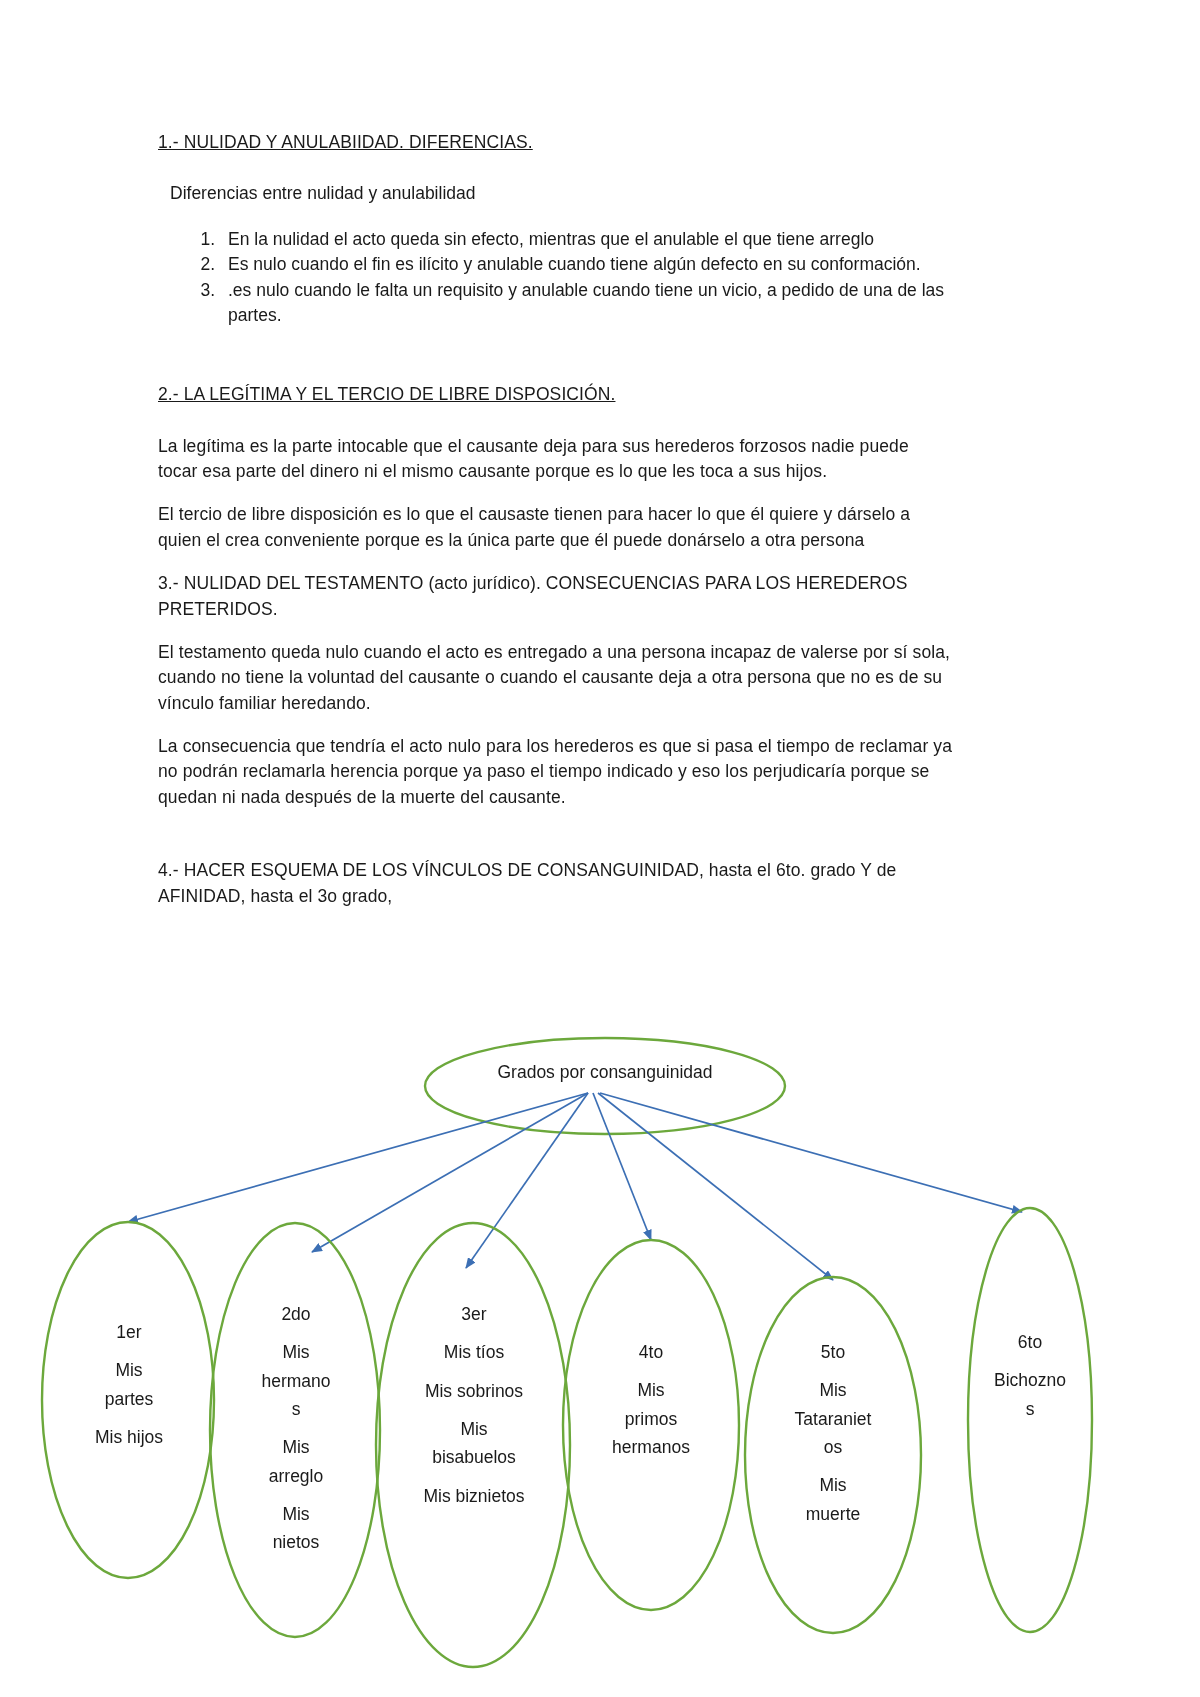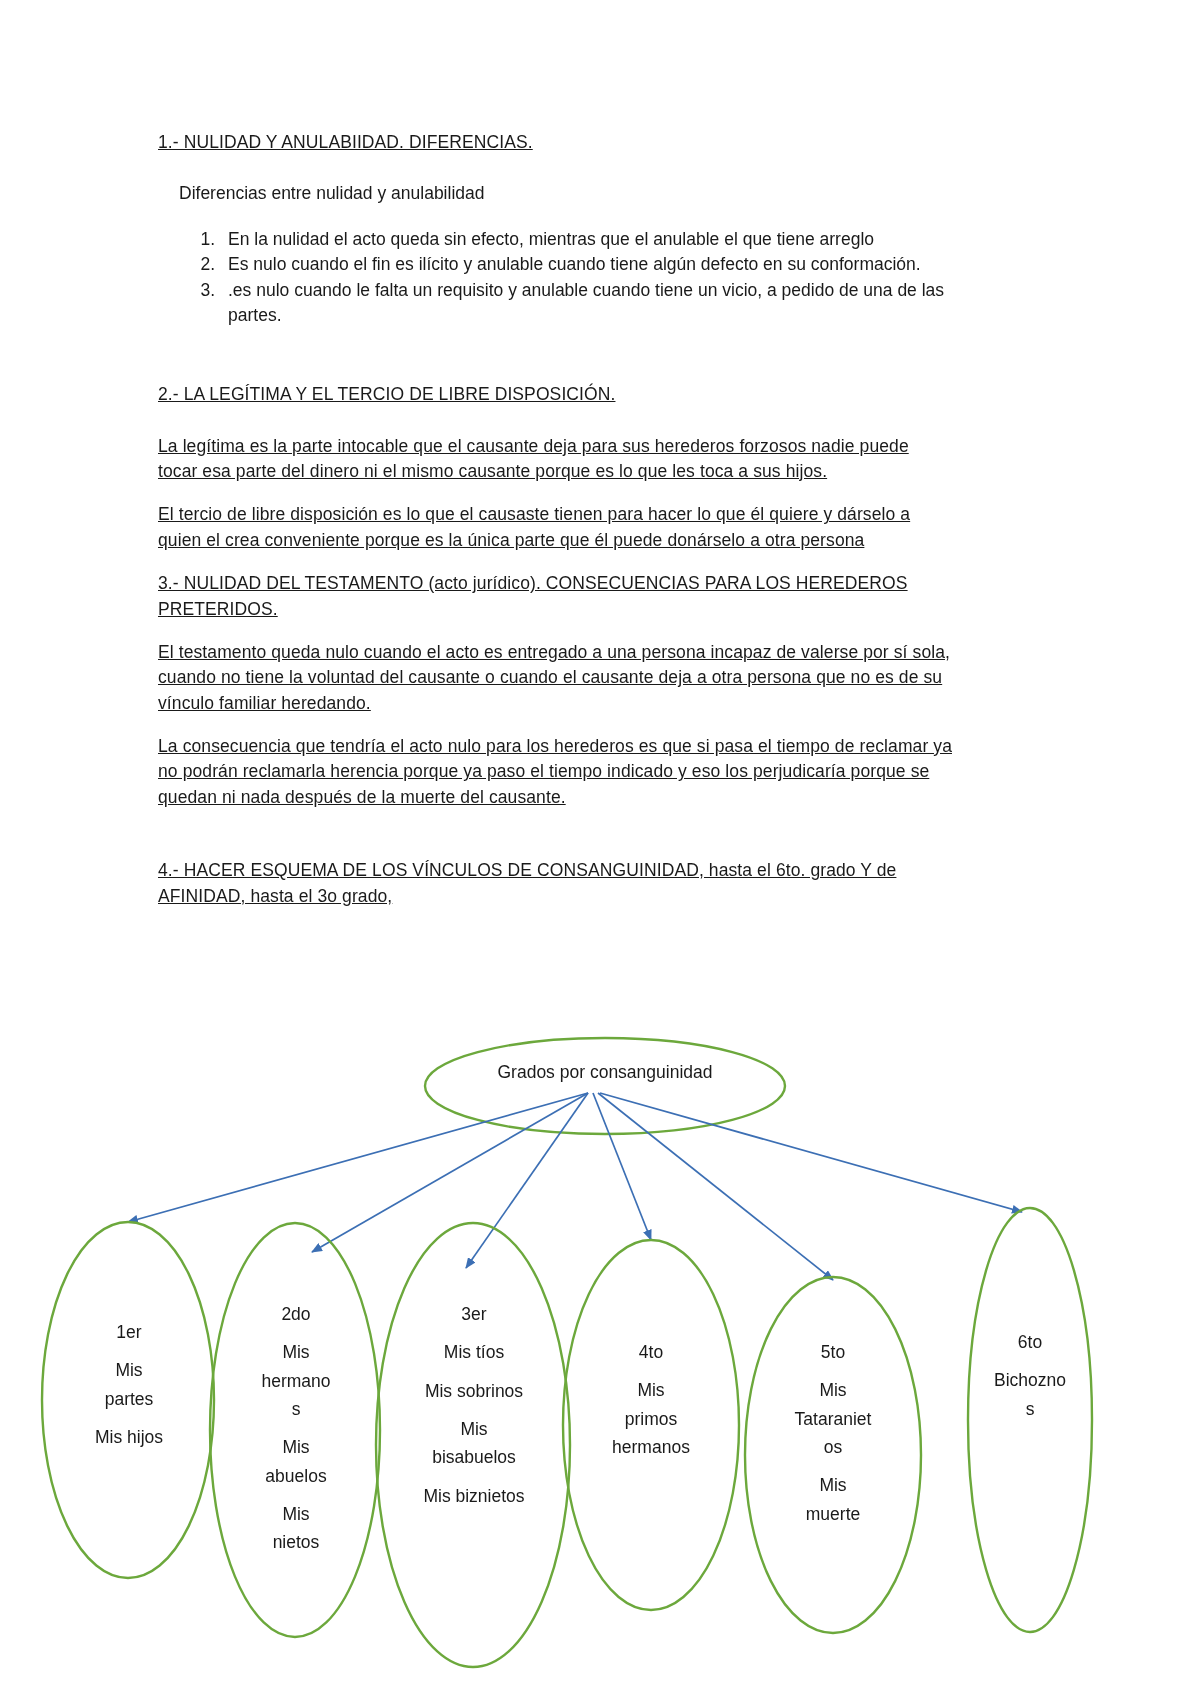--- a/index.html
+++ b/index.html
@@ -23,34 +23,33 @@
     left: 158px;
     top: 130px;
     width: 795px;
   }
   .para {
     font-size: 17.5px;
     line-height: 1.45;
     margin: 0 0 18px 0;
     color: #1a1a1a;
     letter-spacing: 0.1px;
-    text-decoration: underline;
   }
   .heading {
     font-size: 17.5px;
     line-height: 1.45;
     margin: 0 0 26px 0;
     color: #1a1a1a;
     letter-spacing: 0.1px;
     text-decoration: underline;
   }
   .subheading {
     font-size: 17.5px;
     line-height: 1.45;
-    margin: 0 0 20px 21px;
+    margin: 0 0 20px 12px;
     color: #1a1a1a;
   }
   ol.numlist {
     margin: 0 0 0 0;
     padding-left: 62px;
     font-size: 17.5px;
     line-height: 1.45;
     color: #1a1a1a;
   }
   ol.numlist li {
@@ -169,21 +168,21 @@
     </div>
 
     <div class="oval-label" style="left:232px; top:300px; width:128px;">
       <span class="ln">2do</span>
       <span class="sp"></span>
       <span class="ln">Mis</span>
       <span class="ln">hermano</span>
       <span class="ln">s</span>
       <span class="sp"></span>
       <span class="ln">Mis</span>
-      <span class="ln">abuelos</span>
+      <span class="ln">arreglo</span>
       <span class="sp"></span>
       <span class="ln">Mis</span>
       <span class="ln">nietos</span>
     </div>
 
     <div class="oval-label" style="left:388px; top:300px; width:172px;">
       <span class="ln">3er</span>
       <span class="sp"></span>
       <span class="ln">Mis tíos</span>
       <span class="sp"></span>

